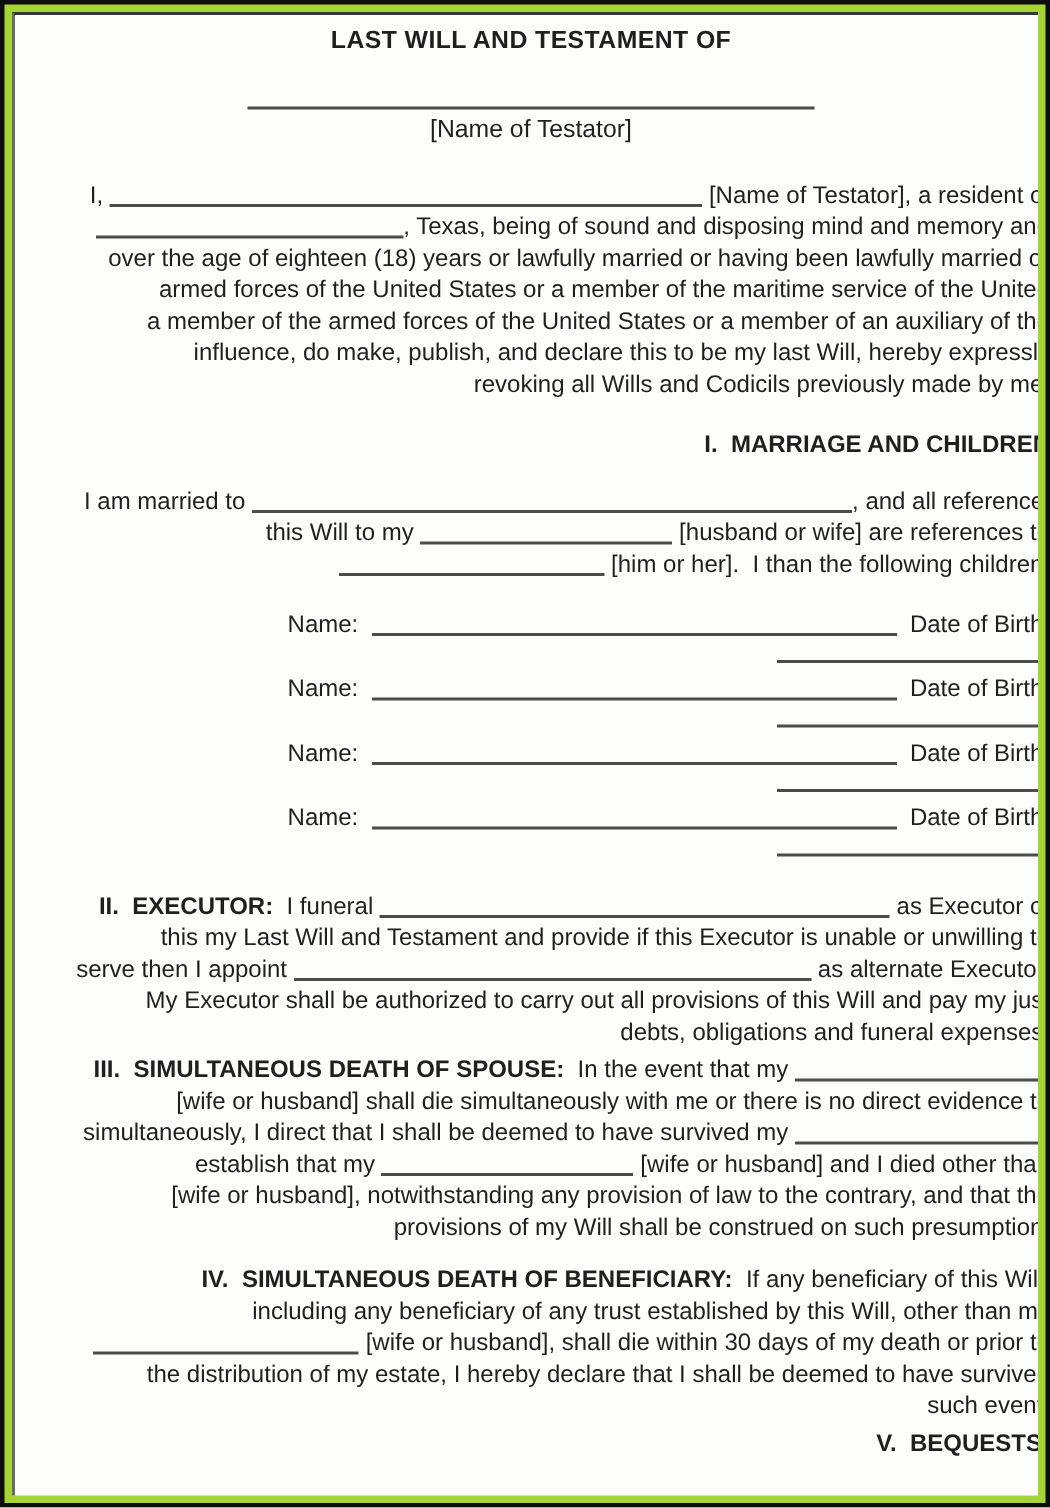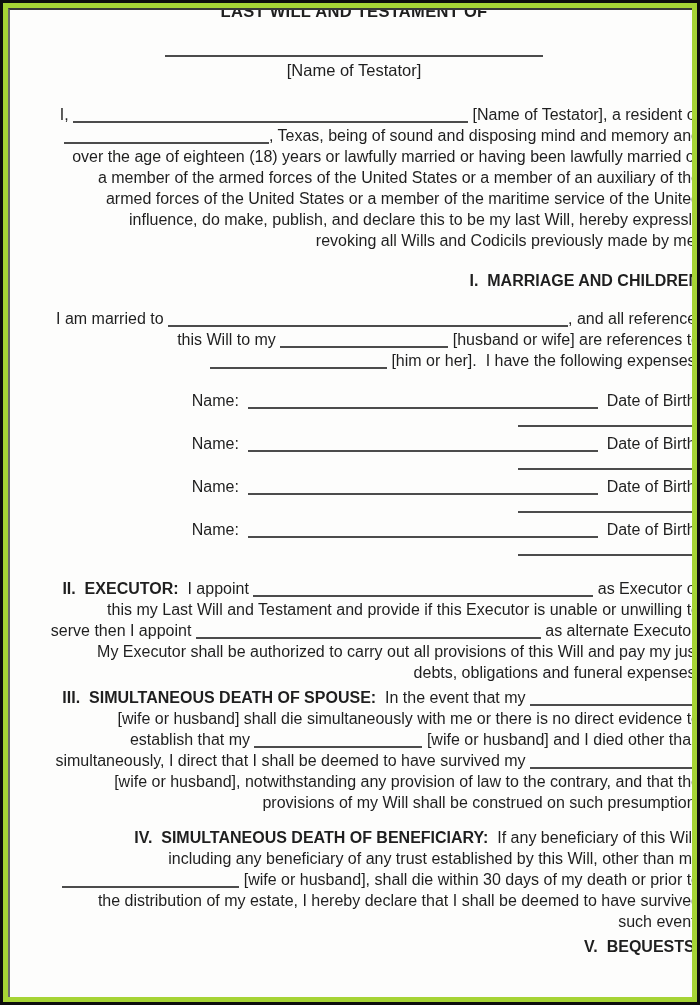--- a/index.html
+++ b/index.html
@@ -9,21 +9,21 @@
     --line:#4c4c4c;
   }
   html,body{margin:0;padding:0;}
   body{
     width:700px;height:1005px;overflow:hidden;position:relative;
     background:#ffffff;
     font-family:"Liberation Sans", sans-serif;
   }
   .page{position:absolute;inset:0;background:#fdfdfc;}
   .content{
-    position:absolute;left:8px;top:5px;width:692px;
+    position:absolute;left:8px;top:21px;width:692px;
     font-size:16px;line-height:21px;color:var(--ink);
   }
   .doc-title{
     font-weight:700;text-align:center;margin-top:-4px;height:21px;
     letter-spacing:.3px;font-size:16.5px;white-space:pre;
   }
   .name-blank{height:0;border-bottom:2px solid var(--line);margin:33px auto 0;}
   .name-caption{text-align:center;margin-top:3px;height:21px;font-size:16.5px;white-space:pre;}
   .block{display:flow-root;text-align:right;}
   .line{white-space:pre;height:21px;}
@@ -50,63 +50,63 @@
 <div class="page">
   <div class="content">
     <div class="doc-title">LAST WILL AND TESTAMENT OF</div>
     <div class="name-blank" style="width: 378px;"></div>
     <div class="name-caption">[Name of Testator]</div>
     <div id="doc-body">
         <div class="block" style="margin-top: 23px;">
           <div class="line"><span>I, </span><span class="blank" style="width: 395px;"></span><span> [Name of Testator], a resident of</span></div>
           <div class="line"><span class="blank" style="width: 205px;"></span><span>, Texas, being of sound and disposing mind and memory and</span></div>
           <div class="line"><span>over the age of eighteen (18) years or lawfully married or having been lawfully married or</span></div>
+          <div class="line"><span>armed forces of the United States or a member of the maritime service of the United</span></div>
           <div class="line"><span>a member of the armed forces of the United States or a member of an auxiliary of the</span></div>
-          <div class="line"><span>armed forces of the United States or a member of the maritime service of the United</span></div>
           <div class="line"><span>influence, do make, publish, and declare this to be my last Will, hereby expressly</span></div>
           <div class="line"><span>revoking all Wills and Codicils previously made by me.</span></div>
         </div>
         <div class="block" style="margin-top: 19px;">
           <div class="line"><span class="bold">I.  MARRIAGE AND CHILDREN</span></div>
         </div>
         <div class="block" style="margin-top: 17px; padding-left: 48px;">
           <div class="line"><span>I am married to </span><span class="blank" style="width: 400px;"></span><span>, and all references in</span></div>
           <div class="line"><span>this Will to my </span><span class="blank" style="width: 168px;"></span><span> [husband or wife] are references to</span></div>
-          <div class="line"><span class="blank" style="width: 177px;"></span><span> [him or her].  I have the following expenses:</span></div>
+          <div class="line"><span class="blank" style="width: 177px;"></span><span> [him or her].  I than the following children:</span></div>
         </div>
         <div class="block" style="margin-top: 19px;">
           <div class="child-entry">
             <div class="line"><span>Name:  </span><span class="blank" style="width: 350px;"></span><span>  Date of Birth:</span></div>
             <div class="line line-b"><span class="blank" style="width: 182px;"></span></div>
           </div>
           <div class="child-entry">
             <div class="line"><span>Name:  </span><span class="blank" style="width: 350px;"></span><span>  Date of Birth:</span></div>
             <div class="line line-b"><span class="blank" style="width: 182px;"></span></div>
           </div>
           <div class="child-entry">
             <div class="line"><span>Name:  </span><span class="blank" style="width: 350px;"></span><span>  Date of Birth:</span></div>
             <div class="line line-b"><span class="blank" style="width: 182px;"></span></div>
           </div>
           <div class="child-entry">
             <div class="line"><span>Name:  </span><span class="blank" style="width: 350px;"></span><span>  Date of Birth:</span></div>
             <div class="line line-b"><span class="blank" style="width: 182px;"></span></div>
           </div>
         </div>
         <div class="block" style="margin-top: 16px;">
-          <div class="line"><span class="bold">II.  EXECUTOR:</span><span>  I appoint </span><span class="blank" style="width: 340px;"></span><span> as Executor of</span></div>
+          <div class="line"><span class="bold">II.  EXECUTOR:</span><span>  I funeral </span><span class="blank" style="width: 340px;"></span><span> as Executor of</span></div>
           <div class="line"><span>this my Last Will and Testament and provide if this Executor is unable or unwilling to</span></div>
           <div class="line"><span>serve then I appoint </span><span class="blank" style="width: 345px;"></span><span> as alternate Executor.</span></div>
           <div class="line"><span>My Executor shall be authorized to carry out all provisions of this Will and pay my just</span></div>
           <div class="line"><span>debts, obligations and funeral expenses.</span></div>
         </div>
         <div class="block" style="margin-top: 4px; padding-left: 32px;">
           <div class="line"><span class="bold">III.  SIMULTANEOUS DEATH OF SPOUSE:</span><span>  In the event that my </span><span class="blank" style="width: 170px;"></span></div>
           <div class="line"><span>[wife or husband] shall die simultaneously with me or there is no direct evidence to</span></div>
+          <div class="line"><span>simultaneously, I direct that I shall be deemed to have survived my </span><span class="blank" style="width: 170px;"></span></div>
           <div class="line"><span>establish that my </span><span class="blank" style="width: 168px;"></span><span> [wife or husband] and I died other than</span></div>
-          <div class="line"><span>simultaneously, I direct that I shall be deemed to have survived my </span><span class="blank" style="width: 170px;"></span></div>
           <div class="line"><span>[wife or husband], notwithstanding any provision of law to the contrary, and that the</span></div>
           <div class="line"><span>provisions of my Will shall be construed on such presumption.</span></div>
         </div>
         <div class="block" style="margin-top: 14px;">
           <div class="line"><span class="bold">IV.  SIMULTANEOUS DEATH OF BENEFICIARY:</span><span>  If any beneficiary of this Will,</span></div>
           <div class="line"><span>including any beneficiary of any trust established by this Will, other than my</span></div>
           <div class="line"><span class="blank" style="width: 177px;"></span><span> [wife or husband], shall die within 30 days of my death or prior to</span></div>
           <div class="line"><span>the distribution of my estate, I hereby declare that I shall be deemed to have survived</span></div>
           <div class="line"><span>such event.</span></div>
         </div>

